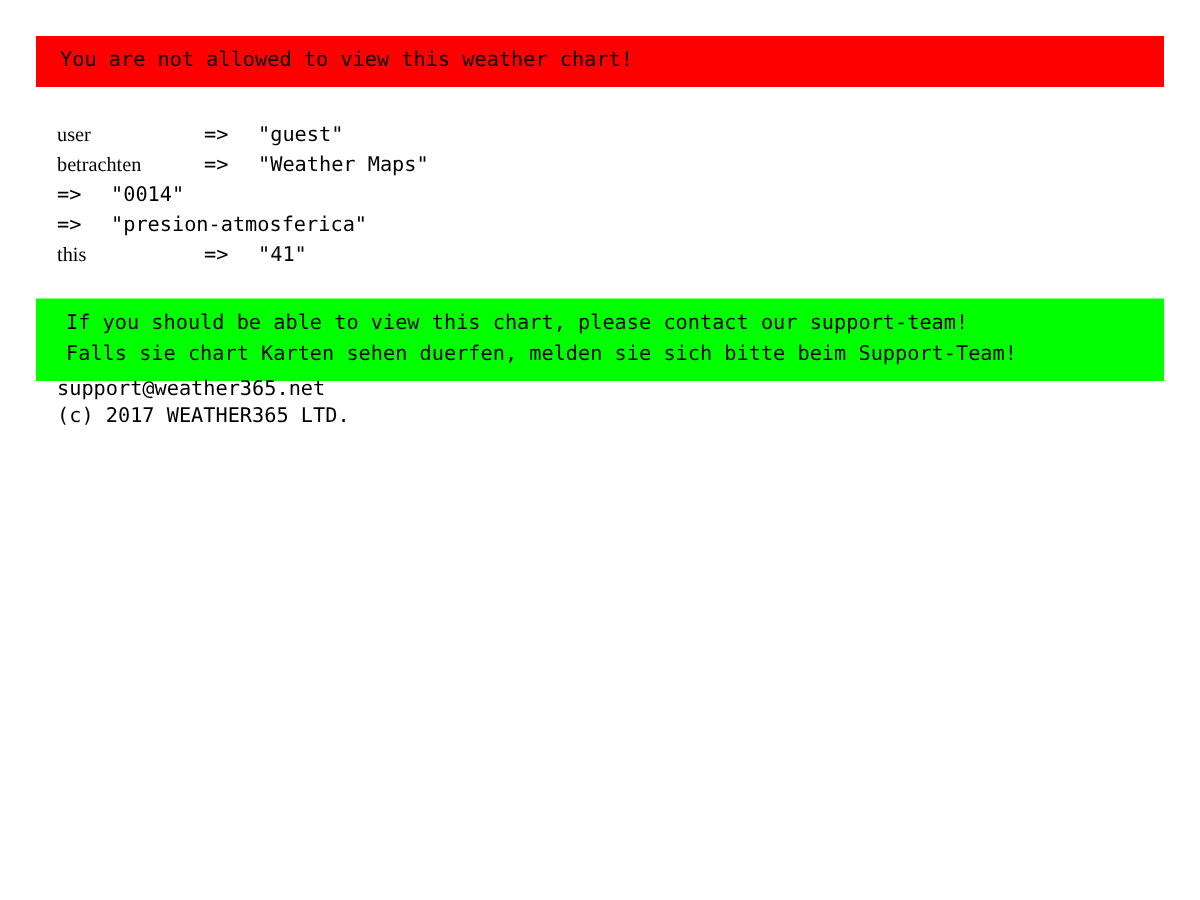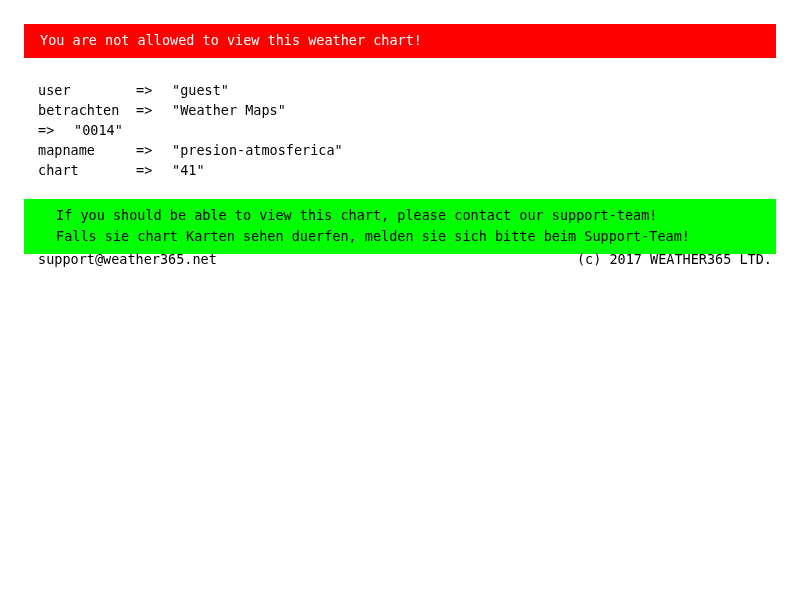--- a/index.html
+++ b/index.html
@@ -31,74 +31,76 @@
     top: 24px;
     width: 752px;
     background: #ff0000;
     padding: 6px 0 7px 0;
     box-sizing: border-box;
   }
   .banner-error .line {
     padding-left: 16px;
     line-height: 21px;
     white-space: pre;
-    color: #ffffff;
+    color: #000000;
   }
 
   
   .details {
     position: absolute;
     left: 38px;
     top: 80px;
     width: 740px;
   }
   .detail-row {
     display: flex;
     line-height: 20px;
     white-space: pre;
   }
   .detail-key {
     width: 98px;
     flex: 0 0 98px;
+    font-family: Liberation Serif, serif;
   }
   .detail-arrow {
     width: 36px;
     flex: 0 0 36px;
   }
   .detail-val {
     flex: 1 1 auto;
   }
 
   
   .banner-info {
     position: absolute;
     left: 24px;
     top: 199px;
     width: 752px;
     background: #00ff00;
     padding: 6px 0 7px 0;
     box-sizing: border-box;
   }
   .banner-info .line {
-    padding-left: 32px;
+    padding-left: 20px;
     line-height: 21px;
     white-space: pre;
     color: #000000;
   }
 
   
   .footer {
     position: absolute;
     left: 38px;
     top: 250px;
     width: 734px;
     display: flex;
     justify-content: space-between;
     line-height: 18px;
     white-space: pre;
+    flex-direction: column;
   }
   .footer a {
     color: #000000;
     text-decoration: none;
   }
 </style>
 </head>
 <body>
 
 <div class="page">
@@ -120,27 +122,26 @@
       <span class="detail-arrow">=&gt;</span>
       <span class="detail-val">"Weather Maps"</span>
     </div>
 
     <div class="detail-row">
       <span class="detail-arrow">=&gt;</span>
       <span class="detail-val">"0014"</span>
     </div>
 
     <div class="detail-row">
-      <span class="detail-key">mapname</span>
       <span class="detail-arrow">=&gt;</span>
       <span class="detail-val">"presion-atmosferica"</span>
     </div>
 
     <div class="detail-row">
-      <span class="detail-key">chart</span>
+      <span class="detail-key">this</span>
       <span class="detail-arrow">=&gt;</span>
       <span class="detail-val">"41"</span>
     </div>
 
   </div>
 
   <div class="banner-info">
     <div class="line">If you should be able to view this chart, please contact our support-team!</div>
     <div class="line">Falls sie chart Karten sehen duerfen, melden sie sich bitte beim Support-Team!</div>
   </div>

